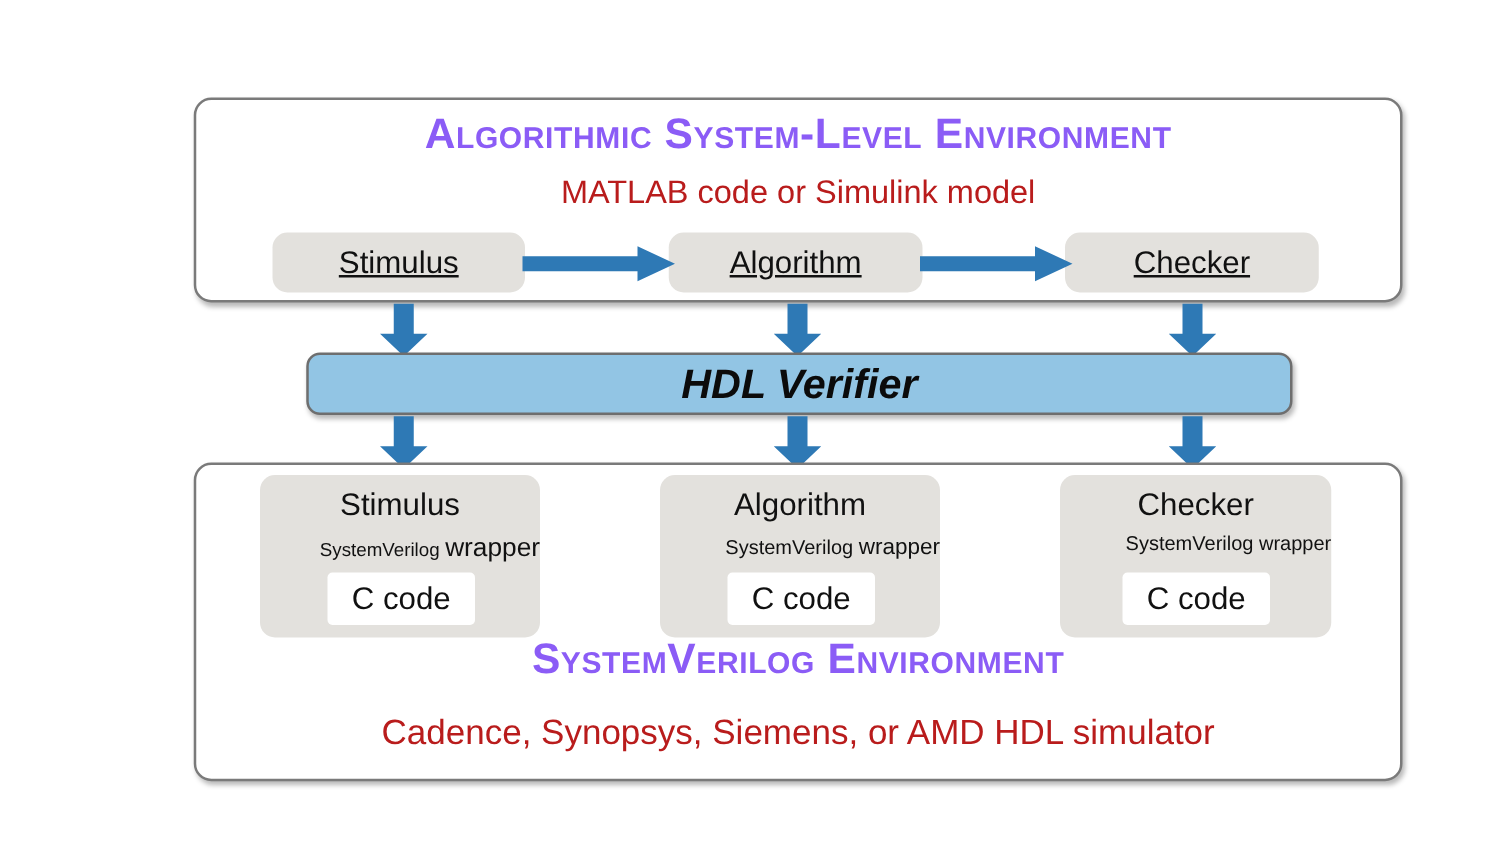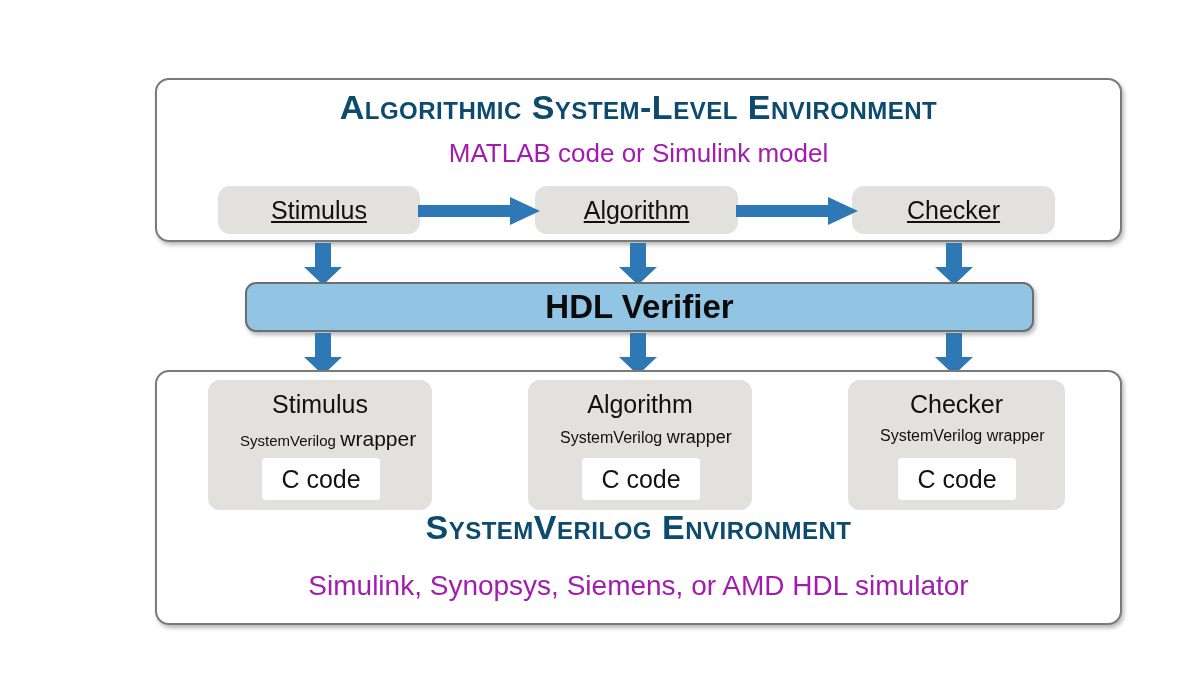--- a/index.html
+++ b/index.html
@@ -30,31 +30,31 @@
   .smallcaps-title {
     position: absolute;
     left: 0;
     width: 100%;
     text-align: center;
     font-family: "Liberation Sans Narrow", "Liberation Sans", sans-serif;
     font-weight: bold;
     font-variant: small-caps;
     font-stretch: condensed;
     letter-spacing: 0.5px;
-    color: #0c4a6e;
+    color: #8b5cf6;
     white-space: nowrap;
   }
   .subtitle {
     position: absolute;
     left: 0;
     width: 100%;
     text-align: center;
     font-family: "Liberation Sans", sans-serif;
     font-weight: normal;
-    color: #a21caf;
+    color: #b91c1c;
     white-space: nowrap;
   }
 
   
   .greybox {
     position: absolute;
     background: #E3E1DD;
     border-radius: 12px;
     box-sizing: border-box;
     text-decoration: underline;
@@ -80,41 +80,41 @@
     border: 2px solid #6e6e6e;
     border-radius: 11px;
     box-sizing: border-box;
     box-shadow: 2px 3px 4px rgba(0,0,0,0.28);
     text-align: center;
     white-space: nowrap;
     font-family: "Liberation Sans Narrow", "Liberation Sans", sans-serif;
     font-weight: bold;
     font-stretch: condensed;
     color: #0b0b0b;
+    font-style: italic;
   }
 
   
   .wrapbox-title {
     position: absolute;
     left: 0;
     width: 100%;
     text-align: center;
     font-size: 25px;
     white-space: nowrap;
     color: #111111;
   }
   .wrapbox-sub {
     position: absolute;
     left: 0;
     width: 100%;
-    text-align: left;
+    text-align: right;
     white-space: nowrap;
     color: #111111;
     line-height: 1;
-    padding-left: 32px;
   }
   .sv-small { font-size: 15px; }
   .sv-med   { font-size: 16px; }
   .wrapper-word-big { font-size: 21px; }
   .wrapper-word-med { font-size: 18px; }
   .wrapper-word-sm  { font-size: 16px; }
 
   .ccode {
     position: absolute;
     background: #ffffff;
@@ -202,21 +202,21 @@
 <div class="arrow-v" style="left:933px; top:333px; width:42px; height:42px;">
   <svg width="42" height="42" viewBox="0 0 42 42">
     <polygon points="13,0 29,0 29,24 40,24 21,42 2,24 13,24" fill="#2E79B5"></polygon>
   </svg>
 </div>
 
 <div class="panel" style="left:155px; top:370px; width:967px; height:255px;">
 
   <div class="smallcaps-title" style="top:136px; font-size:34px;">SystemVerilog Environment</div>
 
-  <div class="subtitle" style="top:198px; font-size:28px;">Simulink, Synopsys, Siemens, or AMD HDL simulator</div>
+  <div class="subtitle" style="top:198px; font-size:28px;">Cadence, Synopsys, Siemens, or AMD HDL simulator</div>
 </div>
 
 <div class="greybox" style="left:208px; top:380px; width:224px; height:130px;">
   <div class="wrapbox-title" style="top:10px;">Stimulus</div>
   <div class="wrapbox-sub" style="top:48px;">
     <span class="sv-small">SystemVerilog</span>
     <span class="wrapper-word-big">wrapper</span>
   </div>
   <div class="ccode" style="left:54px; top:78px; width:118px; height:42px; line-height:42px;">
     <span>C code</span>

